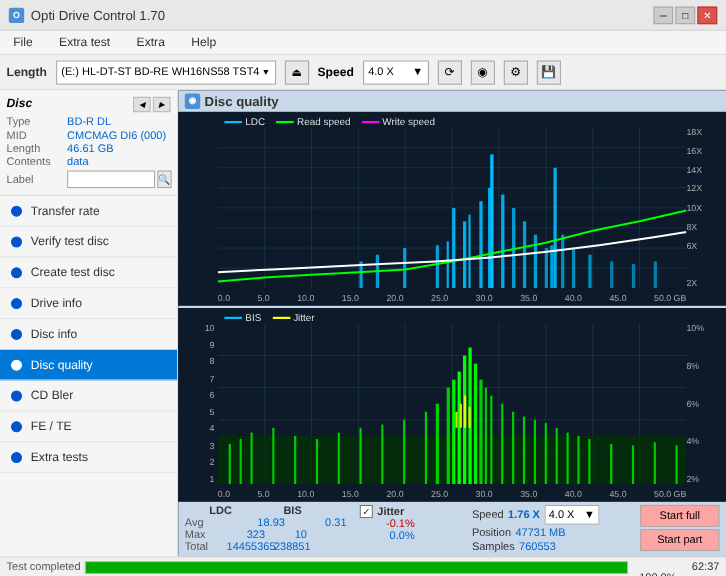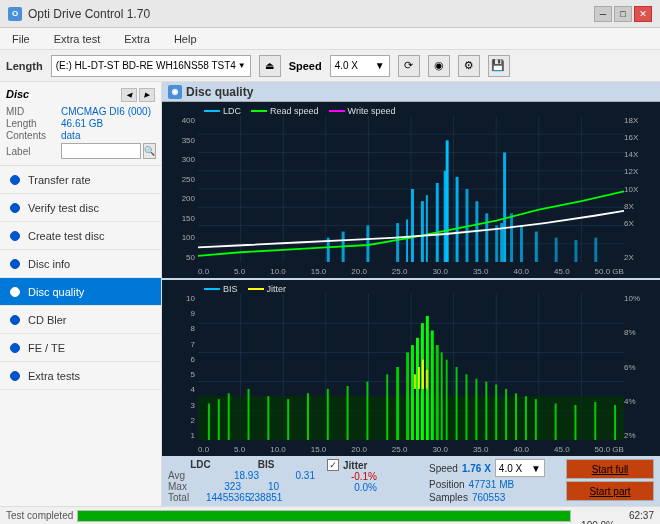--- a/index.html
+++ b/index.html
@@ -81,21 +81,21 @@
     .legend-color.write { background: #ff00ff; }
     .legend-color.bis { background: #00bfff; }
     .legend-color.jitter { background: #ffff00; }
 
     
     .stats-bar { background: #c8d8e8; height: auto; padding: 3px 6px; display: flex; flex-direction: column; gap: 1px; }
     .checkbox { width: 12px; height: 12px; border: 1px solid #777; background: white; display: flex; align-items: center; justify-content: center; font-size: 9px; color: #333; }
 
     
     .start-btns { display: flex; flex-direction: column; gap: 2px; align-items: flex-end; }
-    .start-btn { height: 20px; width: 88px; background: #c2410c; border: 1px solid #aaa; font-size: 10px; cursor: pointer; text-align: center; display: flex; align-items: center; justify-content: center; text-decoration: underline; }
+    .start-btn { height: 20px; width: 72px; background: #fca5a5; border: 1px solid #aaa; font-size: 10px; cursor: pointer; text-align: center; display: flex; align-items: center; justify-content: center; }
 
     
     .progress-bar-container { display: flex; align-items: center; height: 18px; background: #f0f0f0; border-top: 1px solid #ddd; gap: 4px; padding: 0 6px; }
     .progress-track { flex: 1; height: 12px; background: #ddd; border: 1px solid #bbb; }
     .progress-fill { height: 100%; background: #00aa00; }
     .progress-text { font-size: 10px; color: #333; min-width: 40px; text-align: right; margin-top: 20px; }
     .status-text { font-size: 10px; color: #555; }
     .time-text { font-size: 10px; color: #333; min-width: 35px; text-align: right; }
   </style>
 </head>
@@ -148,20 +148,24 @@
 
       <div class="disc-panel">
         <div class="disc-header">
           <span class="disc-title">Disc</span>
           <div class="disc-icons">
             <div class="disc-icon-btn">◀</div>
             <div class="disc-icon-btn">▶</div>
           </div>
         </div>
         <div class="info-row">
+          <span class="info-label">Type</span>
+          <span class="info-value">BD-R DL</span>
+        </div>
+        <div class="info-row">
           <span class="info-label">MID</span>
           <span class="info-value">CMCMAG DI6 (000)</span>
         </div>
         <div class="info-row">
           <span class="info-label">Length</span>
           <span class="info-value">46.61 GB</span>
         </div>
         <div class="info-row">
           <span class="info-label">Contents</span>
           <span class="info-value">data</span>
@@ -184,20 +188,26 @@
           <div class="nav-item-icon">
               <div class="nav-circle blue"></div>
             </div>
           <span>Verify test disc</span>
         </div>
         <div class="nav-item">
           <div class="nav-item-icon">
               <div class="nav-circle blue"></div>
             </div>
           <span>Create test disc</span>
+        </div>
+        <div class="nav-item">
+          <div class="nav-item-icon">
+              <div class="nav-circle blue"></div>
+            </div>
+          <span>Drive info</span>
         </div>
         <div class="nav-item">
           <div class="nav-item-icon">
               <div class="nav-circle blue"></div>
             </div>
           <span>Disc info</span>
         </div>
         <div class="nav-item active">
           <div class="nav-item-icon">
               <div class="nav-circle active-white"></div>
@@ -300,30 +310,20 @@
               <rect x="360" y="100" width="3" height="20" fill="#00bfff" opacity="0.6"></rect>
               <rect x="380" y="102" width="3" height="18" fill="#00bfff" opacity="0.6"></rect>
               <rect x="400" y="100" width="3" height="20" fill="#00bfff" opacity="0.6"></rect>
 
               <polyline points="0,115 43,112 86,110 129,108 172,106 215,100 258,93 301,86 344,77 387,70 430,62" fill="none" stroke="#00ff00" stroke-width="1.5"></polyline>
 
               <polyline points="0,108 50,106 100,104 150,102 200,100 250,97 300,93 350,88 400,82 430,78" fill="none" stroke="white" stroke-width="1.5"></polyline>
             </svg>
           </div>
 
-          <div style="position:absolute; left:0; top:14px; bottom:16px; width:36px; display:flex; flex-direction:column; justify-content:space-between;">
-            <span style="font-size:8px; color:#aaa; text-align:right; padding-right:3px;">400</span>
-            <span style="font-size:8px; color:#aaa; text-align:right; padding-right:3px;">350</span>
-            <span style="font-size:8px; color:#aaa; text-align:right; padding-right:3px;">300</span>
-            <span style="font-size:8px; color:#aaa; text-align:right; padding-right:3px;">250</span>
-            <span style="font-size:8px; color:#aaa; text-align:right; padding-right:3px;">200</span>
-            <span style="font-size:8px; color:#aaa; text-align:right; padding-right:3px;">150</span>
-            <span style="font-size:8px; color:#aaa; text-align:right; padding-right:3px;">100</span>
-            <span style="font-size:8px; color:#aaa; text-align:right; padding-right:3px;">50</span>
-          </div>
 
           <div style="position:absolute; right:0; top:14px; bottom:16px; width:36px; display:flex; flex-direction:column; justify-content:space-between;">
             <span style="font-size:8px; color:#aaa;">18X</span>
             <span style="font-size:8px; color:#aaa;">16X</span>
             <span style="font-size:8px; color:#aaa;">14X</span>
             <span style="font-size:8px; color:#aaa;">12X</span>
             <span style="font-size:8px; color:#aaa;">10X</span>
             <span style="font-size:8px; color:#aaa;">8X</span>
             <span style="font-size:8px; color:#aaa;">6X</span>
             <span style="font-size:8px; color:#aaa;margin-left:48px;">4X</span>

